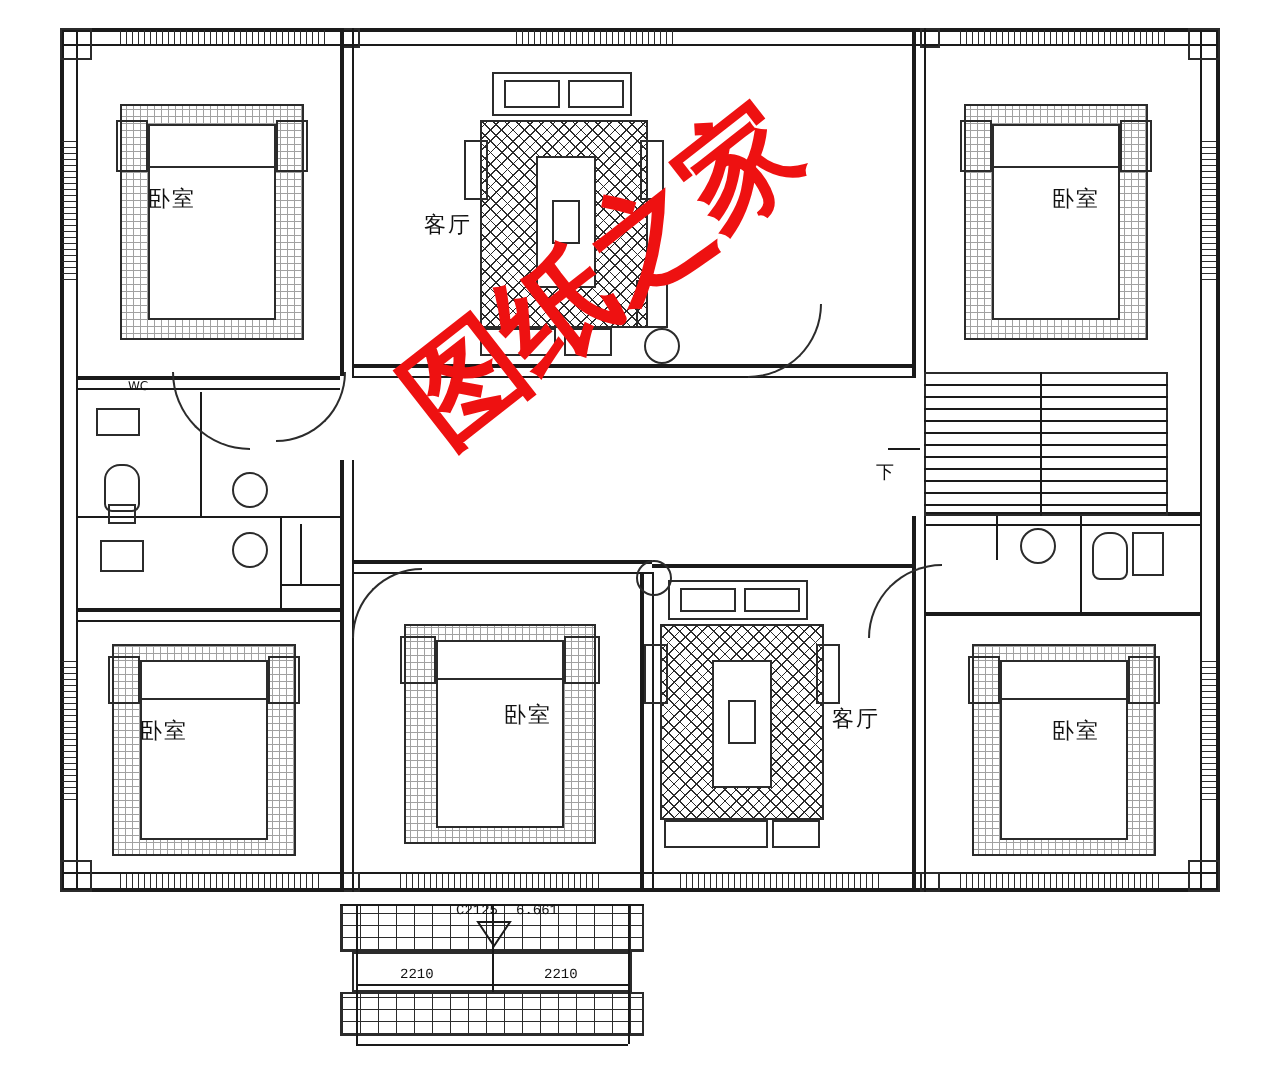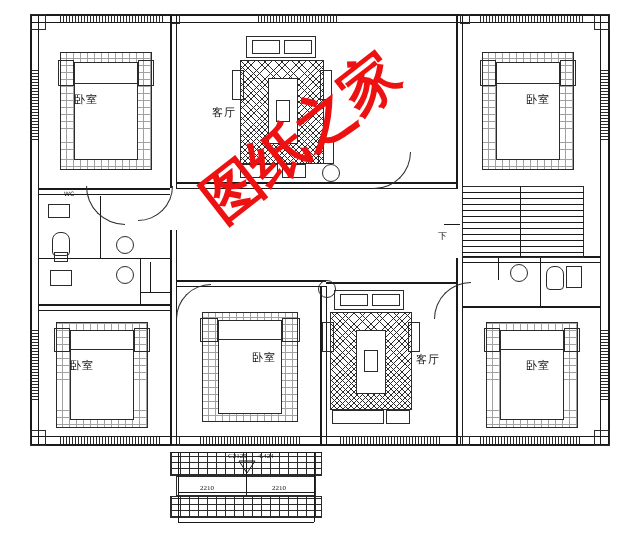--- a/index.html
+++ b/index.html
@@ -24,21 +24,21 @@
   .vstripe{position:absolute;background:repeating-linear-gradient(90deg,#2b2b2b 0 0.6px,transparent 0.6px 3px);}
   .hstripe{position:absolute;background:repeating-linear-gradient(0deg,#2b2b2b 0 0.6px,transparent 0.6px 3px);}
   .wm{position:absolute;color:#ee1111;font-weight:bold;font-family:"DejaVu Sans",sans-serif;
       transform-origin:left top;}
   .door{position:absolute;border:1px solid #2b2b2b;border-radius:50%;box-sizing:border-box;}
   .sq{position:absolute;border:1px solid #2b2b2b;box-sizing:border-box;}
   .brick{position:absolute;background:
       repeating-linear-gradient(0deg,#2b2b2b 0 0.6px,transparent 0.6px 6px),
       repeating-linear-gradient(90deg,#2b2b2b 0 0.6px,transparent 0.6px 9px);
       border:1px solid #2b2b2b;box-sizing:border-box;}
-  .dim{position:absolute;font-size:7px;color:#111;font-family:Liberation Serif, serif;white-space:nowrap;}
+  .dim{position:absolute;font-size:7px;color:#111;font-family:Liberation Mono, monospace;white-space:nowrap;}
 </style>
 </head>
 <body>
 
 <div id="stage">
 
   <div class="ln h2" style="left:30px;top:14px;width:580px;"></div>
   <div class="ln h" style="left:30px;top:22px;width:580px;"></div>
   <div class="ln h2" style="left:30px;top:444px;width:580px;"></div>
   <div class="ln h" style="left:30px;top:436px;width:580px;"></div>
@@ -208,21 +208,21 @@
   <div class="brick" style="left:170px;top:452px;width:152px;height:24px;"></div>
   <div class="ln h" style="left:170px;top:452px;width:152px;"></div>
   <div class="sq" style="left:176px;top:476px;width:140px;height:20px;"></div>
   <div class="brick" style="left:170px;top:496px;width:152px;height:22px;"></div>
   <div class="ln h" style="left:178px;top:522px;width:136px;"></div>
   <div class="ln v" style="left:178px;top:452px;height:70px;"></div>
   <div class="ln v" style="left:314px;top:452px;height:70px;"></div>
   <div class="ln v" style="left:246px;top:452px;height:44px;"></div>
 
   <div class="dim" style="left:228px;top:452px;">C2125</div>
-  <div class="dim" style="left:258px;top:452px;">4.424</div>
+  <div class="dim" style="left:258px;top:452px;">6.661</div>
   <div class="dim" style="left:200px;top:484px;">2210</div>
   <div class="dim" style="left:272px;top:484px;">2210</div>
   <div class="ln h" style="left:178px;top:492px;width:136px;"></div>
 
   <svg style="position:absolute;left:238px;top:460px;" width="18" height="14">
     <polygon points="9,13 1,1 17,1" fill="none" stroke="#1a1a1a" stroke-width="1"></polygon>
   </svg>
 
   <div class="wm" style="left:186px;top:178px;font-size:58px;transform:rotate(-38deg);">图纸之家</div>
 

